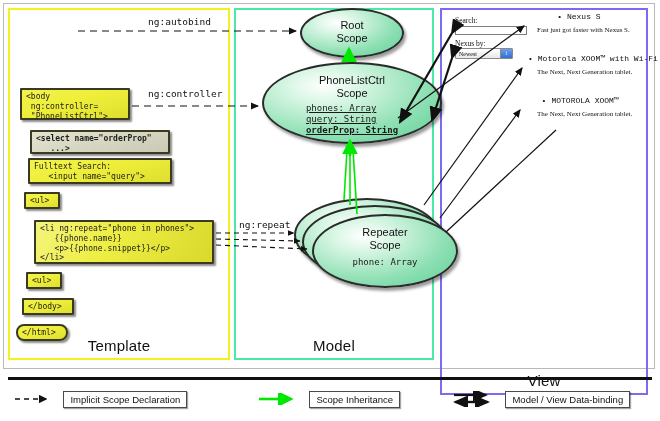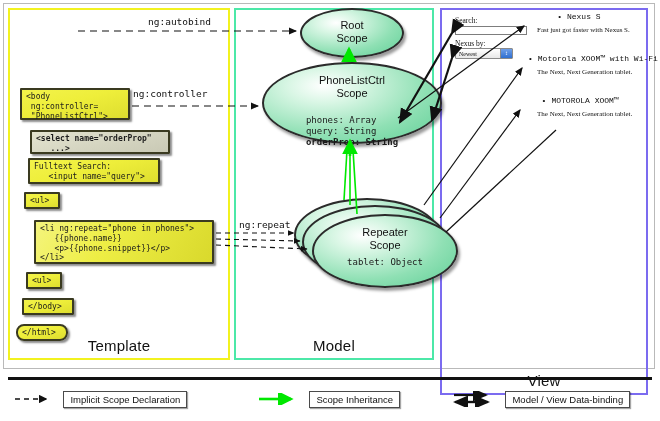--- a/index.html
+++ b/index.html
@@ -61,21 +61,21 @@
     background:linear-gradient(165deg,#e3e3cf 0%,#d6d6c2 50%,#c9c9b5 100%);
     font-weight:bold;
   }
   .codebox.grad2{
     background:linear-gradient(120deg,#f4f47d 0%,#eeee45 40%,#d9d92c 100%);
   }
 
   #box-html   {left:14px; top:22px;  width:62px;  height:18px;}
   #box-body   {left:20px; top:88px;  width:110px; height:32px;}
   #box-select {left:30px; top:130px; width:140px; height:24px;}
-  #box-search {left:28px; top:158px; width:132px; height:26px;}
+  #box-search {left:28px; top:158px; width:144px; height:26px;}
   #box-ul1    {left:24px; top:192px; width:36px;  height:17px;}
   #box-li     {left:34px; top:220px; width:180px; height:44px;}
   #box-ul2    {left:26px; top:272px; width:36px;  height:17px;}
   #box-bodyend{left:22px; top:298px; width:52px;  height:17px;}
   #box-htmlend{left:16px; top:324px; width:52px;  height:17px;border-radius:8px;}
 
   
   .scope{
     position:absolute;
     border:2px solid #2b2b2b;
@@ -99,21 +99,21 @@
     text-align:left;
     display:inline-block;
   }
   .scope .props b{font-weight:bold;}
 
   #scope-root{left:300px;top:8px;width:104px;height:50px;}
   #scope-root .title{margin-top:9px;}
 
   #scope-ctrl{left:262px;top:62px;width:180px;height:82px;}
   #scope-ctrl .title{margin-top:10px;}
-  #scope-ctrl .props{margin-top:16px;}
+  #scope-ctrl .props{margin-top:4px;text-decoration:underline;}
 
   .rep{left:300px;top:196px;width:146px;height:74px;}
   #rep-3{left:294px;top:198px;}
   #rep-2{left:302px;top:205px;}
   #rep-1{left:312px;top:214px;}
   #rep-1 .title{margin-top:10px;}
   #rep-1 .props{margin-top:6px;}
 
   
   .v-label{
@@ -158,21 +158,21 @@
   #phone-2{top:96px;}
 
   
   .conn-label{
     position:absolute;
     font-family:"DejaVu Sans Mono","Liberation Mono",monospace;
     font-size:9.5px;
     color:#111;
   }
   #lbl-autobind{left:148px;top:16px;}
-  #lbl-controller{left:133px;top:88px;}
+  #lbl-controller{left:148px;top:88px;}
   #lbl-repeat{left:239px;top:219px;}
 
   svg.overlay{
     position:absolute;left:0;top:0;width:660px;height:421px;
     pointer-events:none;
   }
 
   
   #legend{
     position:absolute;left:0;top:372px;width:660px;height:49px;
@@ -248,21 +248,21 @@
     </div>
   </div>
 
   <div class="scope rep" id="rep-3"></div>
   <div class="scope rep" id="rep-2"></div>
   <div class="scope rep" id="rep-1">
     <div class="title">
       <span>Repeater</span><br>
       <span>Scope</span>
     </div>
-    <div class="props">tablet: Object</div>
+    <div class="props">phone: Array</div>
   </div>
 
   <div class="v-label" id="v-search-label">Search:</div>
   <div id="v-search-input"></div>
 
   <div class="v-label" id="v-sort-label">Nexus by:</div>
   <div id="v-sort-select">
     <span>Newest</span>
     <span id="v-sort-arrow">↕</span>
   </div>

